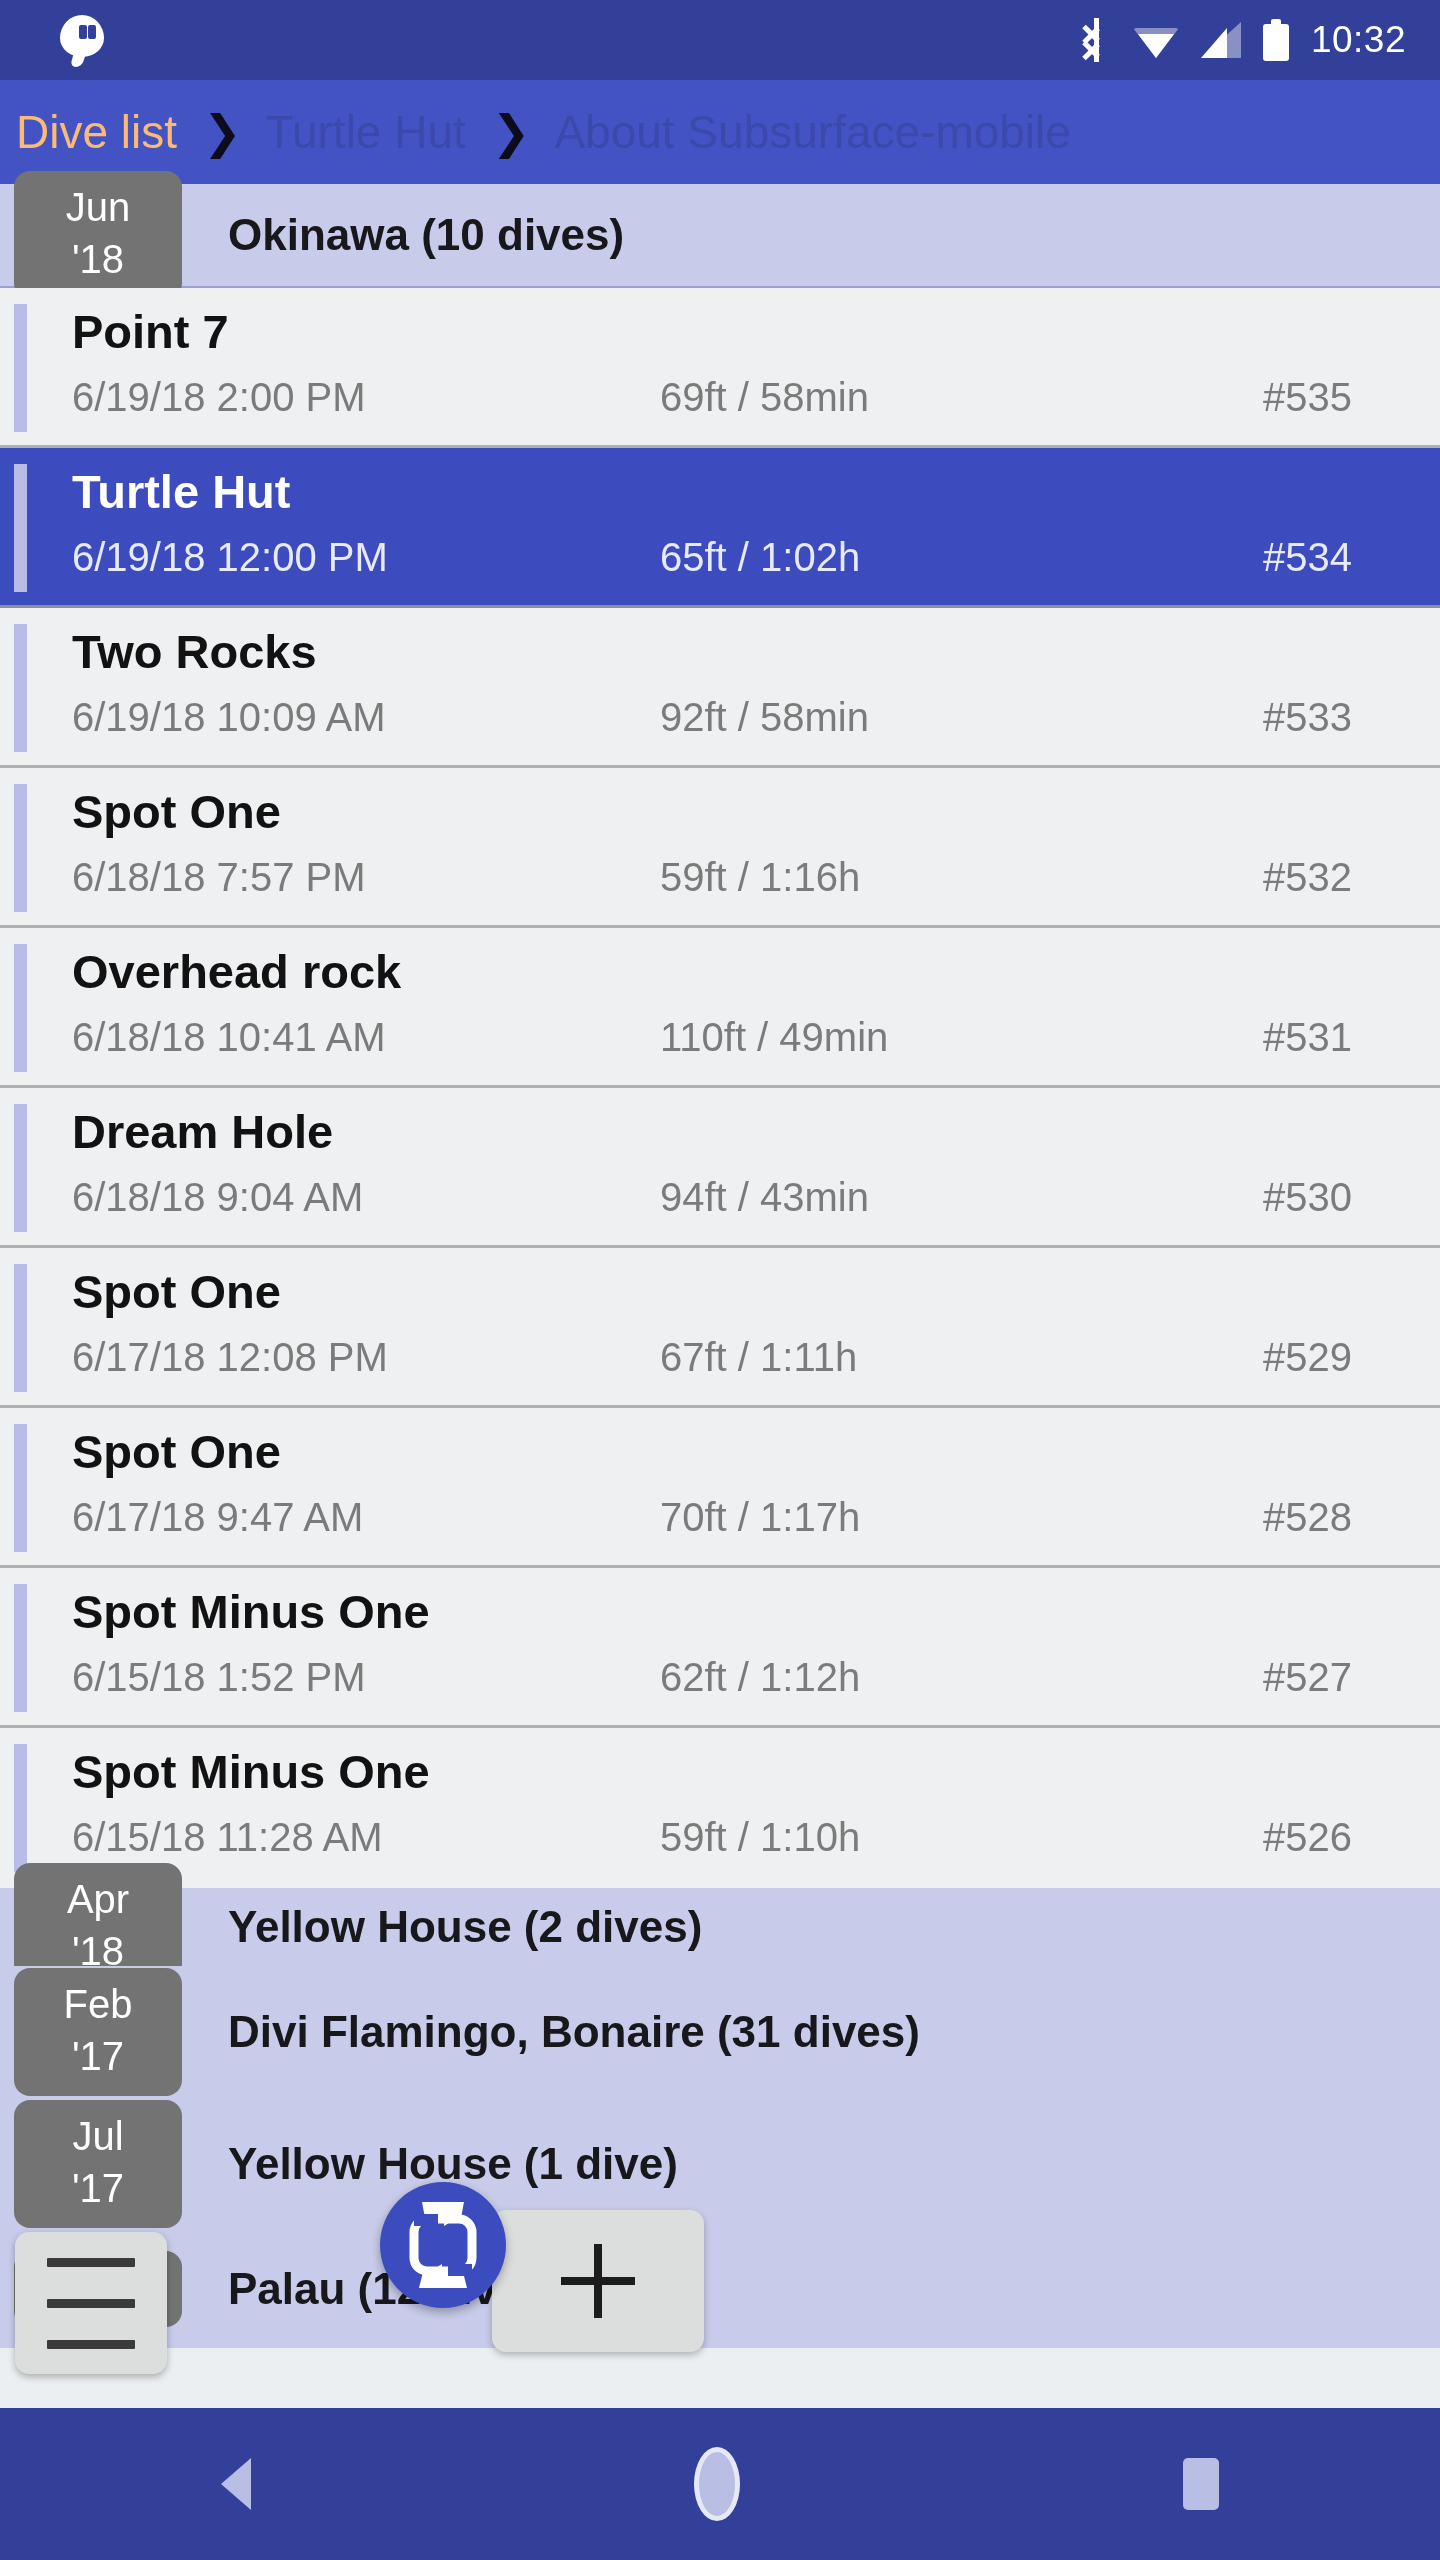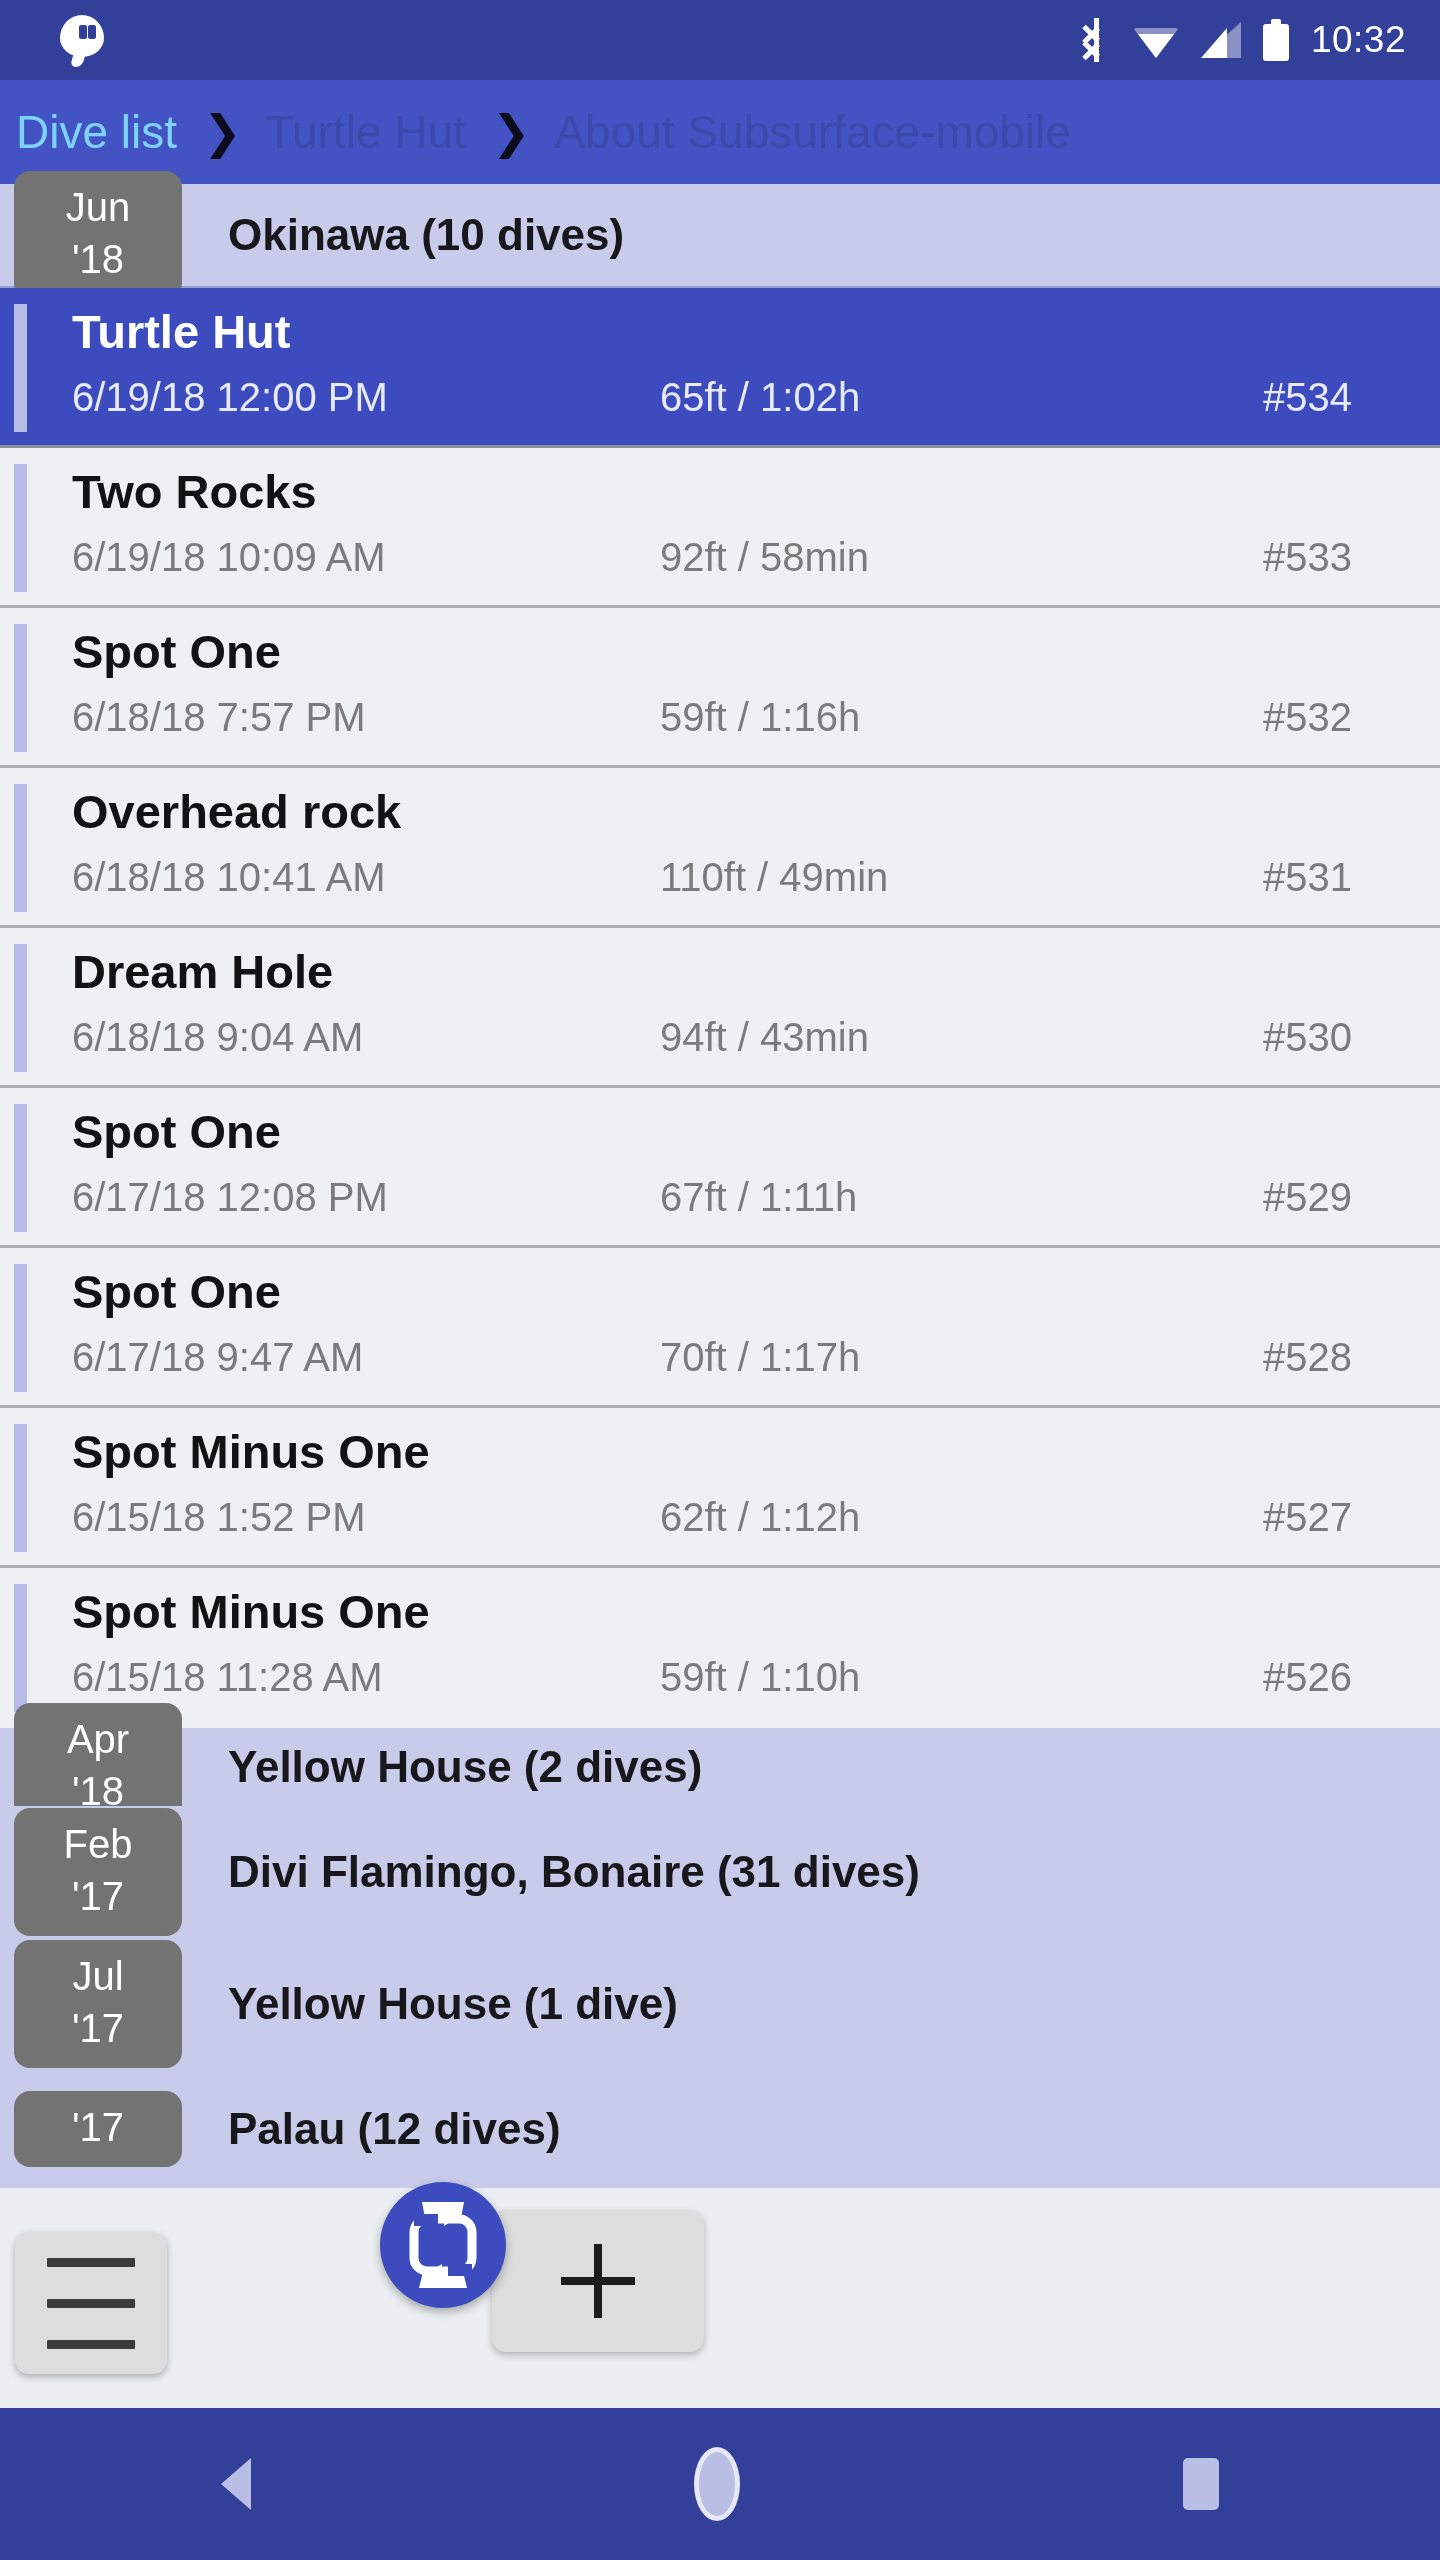--- a/index.html
+++ b/index.html
@@ -65,21 +65,21 @@
   .batt-ico .cap{ position:absolute; left:8px; top:0; width:10px; height:7px; background:#fff; border-radius:2px;}
   .clock{ color:#fff; font-size:37px; letter-spacing:.5px; }
 
   
   .breadcrumb{
     position:absolute; top:80px; left:0; width:1440px; height:104px;
     background:#4453c4; display:flex; align-items:center;
     white-space:nowrap; overflow:hidden;
   }
   .crumb{ font-size:46px; padding-left:16px; }
-  .crumb.active{ color:#7dd3fc; }
+  .crumb.active{ color:#fdba74; }
   .crumb.faded{ color:#3b49ab; }
   .crumb-sep{ font-size:46px; color:#0c0c1c; padding:0 8px 0 26px; }
 
   
   .list{ position:absolute; top:184px; left:0; width:1440px; height:2300px; }
 
   .trip{
     position:relative; width:1440px; background:#c8cbe9;
     display:flex; align-items:center;
     border-bottom:2px solid #9aa0cf;
@@ -218,20 +218,27 @@
   <div class="list">
 
     <div class="trip" style="height:104px">
       <div class="chip">
         <span>Jun</span>
         <span>'18</span>
       </div>
       <div class="tlabel">Okinawa (10 dives)</div>
     </div>
 
+    <div class="dive">
+      <div class="accent"></div>
+      <div class="dname">Point 7</div>
+      <div class="ddate">6/19/18 2:00 PM</div>
+      <div class="dstats">69ft / 58min</div>
+      <div class="dnum">#535</div>
+    </div>
 
     <div class="dive selected">
       <div class="accent"></div>
       <div class="dname">Turtle Hut</div>
       <div class="ddate">6/19/18 12:00 PM</div>
       <div class="dstats">65ft / 1:02h</div>
       <div class="dnum">#534</div>
     </div>
 
     <div class="dive">

